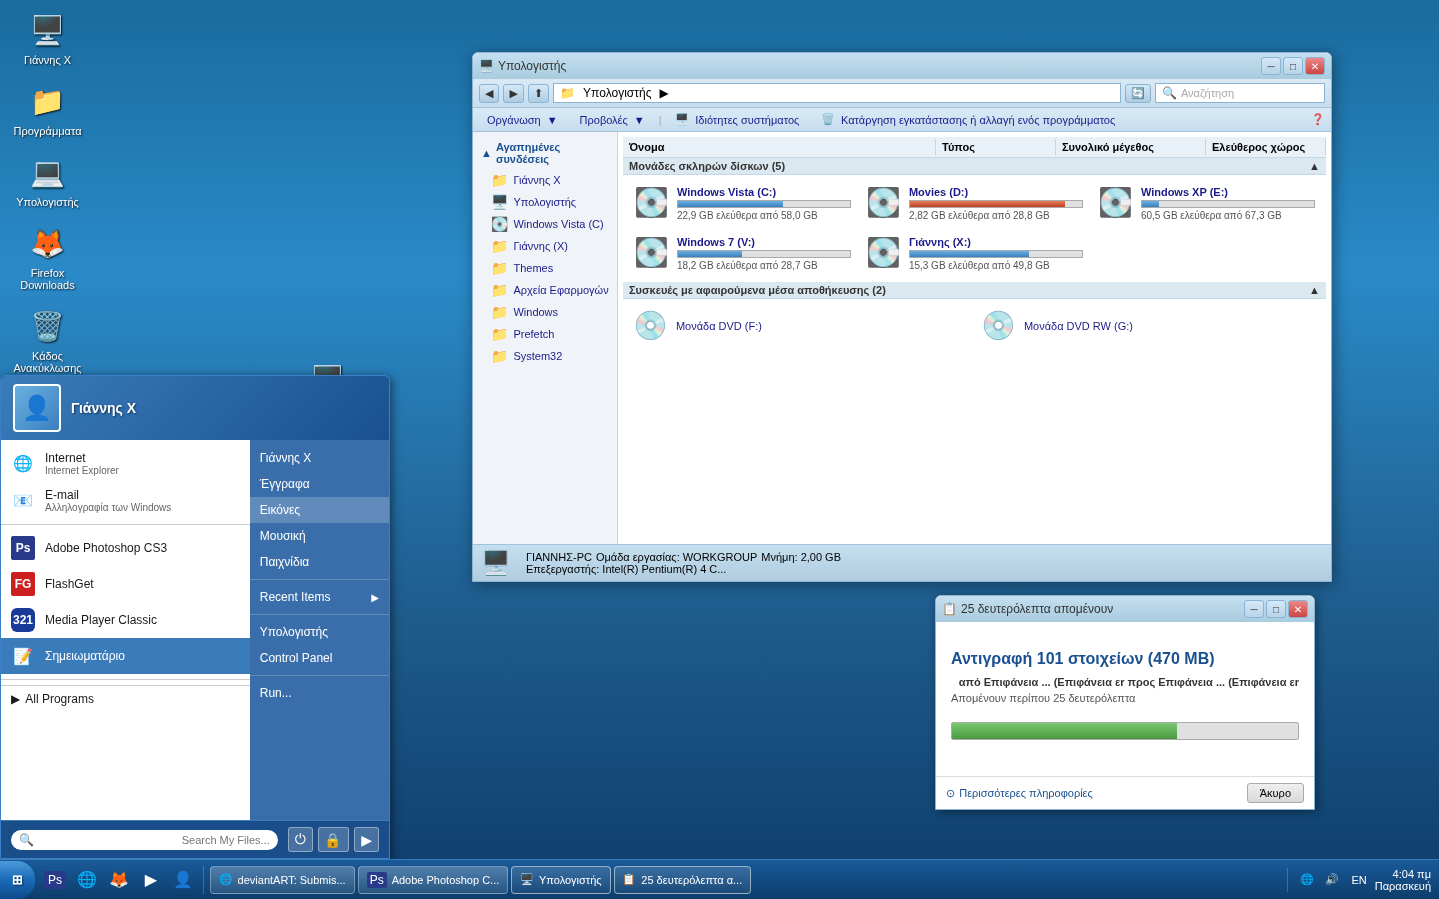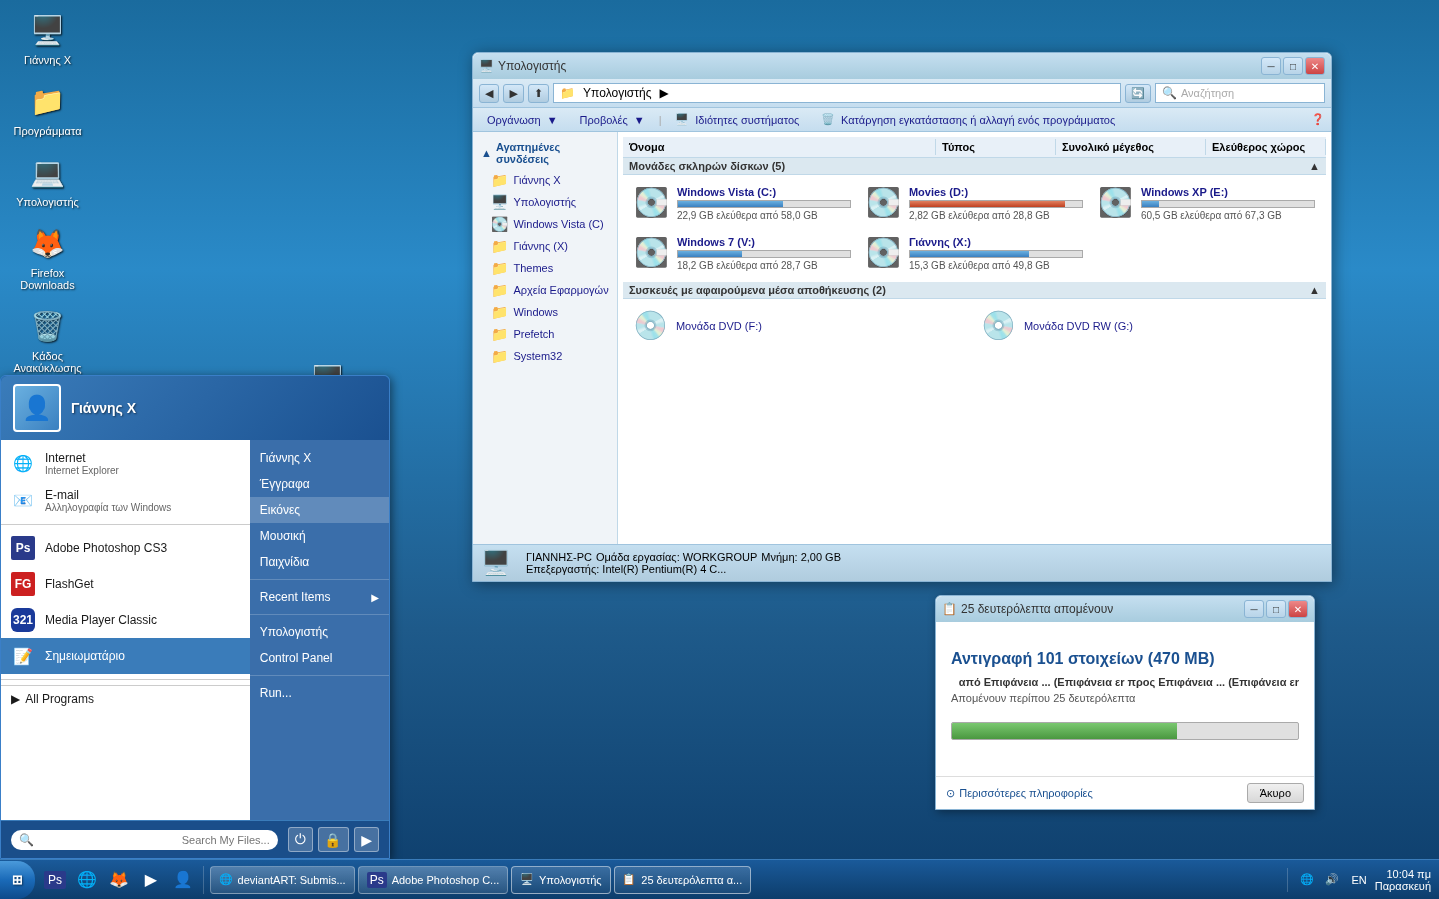--- a/index.html
+++ b/index.html
@@ -963,17 +963,17 @@
     <div class="task-btn active">
       <span>📋</span>
       <span>25 δευτερόλεπτα α...</span>
     </div>
   </div>
   <div class="taskbar-tray">
     <span class="tray-item">🌐</span>
     <span class="tray-item">🔊</span>
     <span class="tray-item">EN</span>
     <div class="tray-clock">
-      <div>10:04 πμ</div>
+      <div>4:04 πμ</div>
       <div>Παρασκευή</div>
     </div>
   </div>
 </div>
 
 </body></html>

